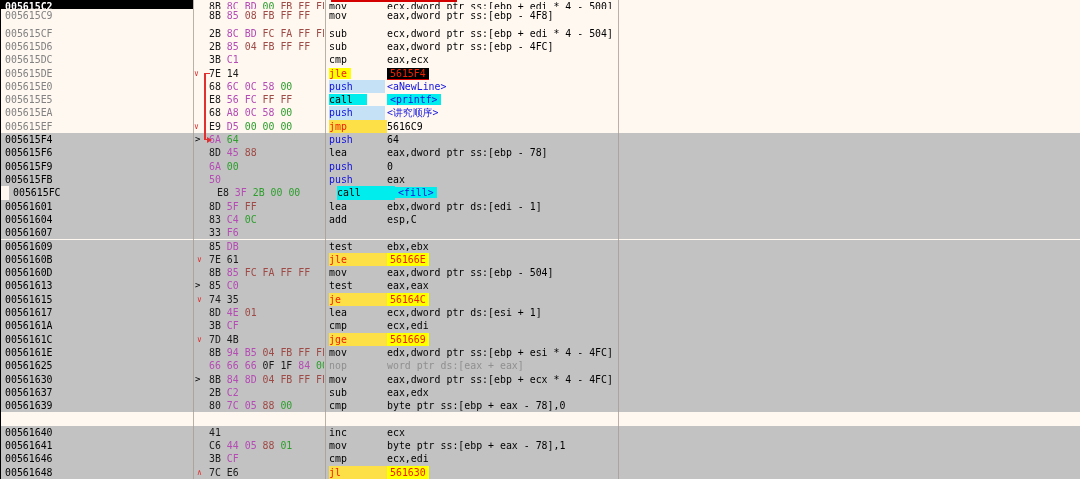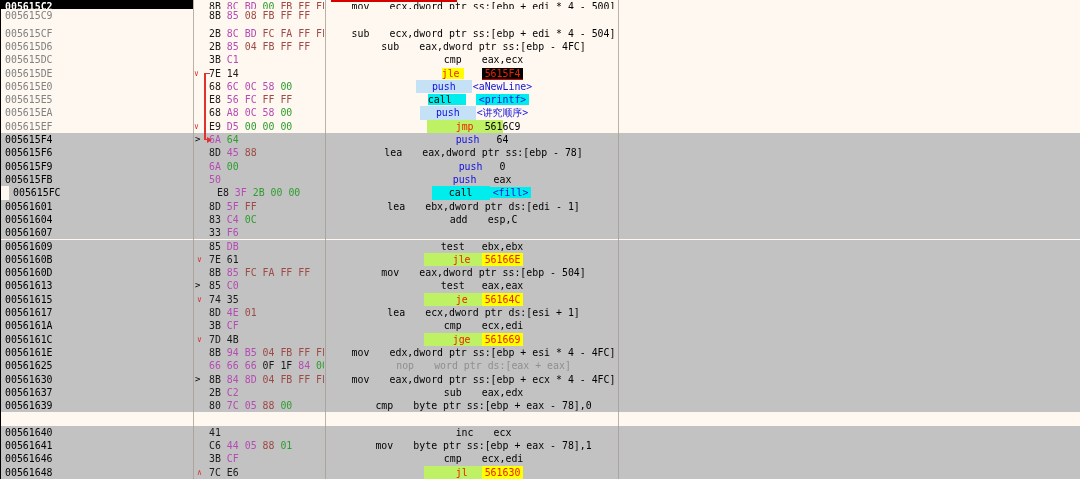--- a/index.html
+++ b/index.html
@@ -13,33 +13,33 @@
   .r-lt{background:#FFF8F0;}
   .r-gy{background:#C2C2C2;}
   .selbar{position:absolute;left:0;top:0;width:192px;height:13.3px;background:#000;}
   .cell{position:absolute;top:0;height:13.3px;line-height:13.5px;overflow:hidden;}
   .addr{left:4px;width:180px;color:#000;}
   .addr-lt{color:#828282;}
   .addr-sel{color:#FFF;font-weight:bold;}
   .mk{left:193px;width:14px;color:#E03030;font-size:8px;line-height:13px;}
   .mk-k{color:#000;font-size:9px;}
   .bytes{left:208px;width:115px;}
-  .dis{left:328px;width:289px;text-align:center;}
+  .dis{left:328px;width:289px;}
   
   .by-k{color:#1a1a1a;} .by-p{color:#B44CB4;} .by-r{color:#9E4A46;} .by-g{color:#2E9E2E;}
   
   .mn{display:inline-block;width:58px;vertical-align:top;}
   .hl-k{color:#000;}
   .hl-gy{color:#8F8F8F;margin-top:20px;}
   .hl-b{color:#1212DD;}
   .hl-bp{color:#1212DD;background:#C4E1F6;display:inline-block;width:56px;}
   .hl-c{color:#000;background:#00EDED;padding-right:14px;}
   .hl-cw{color:#000;background:#00EDED;display:inline-block;width:58px;}
   .hl-y{color:#EE2200;background:#FFFF00;padding-right:4px;}
-  .hl-yw{color:#EE2200;background:#bef264;display:inline-block;width:76px;}
+  .hl-yw{color:#EE2200;background:#fde047;display:inline-block;width:58px;}
   
   .op-k{color:#000;}
   .op-gy{color:#8F8F8F;}
   .op-b{color:#1212DD;}
   .op-bc{color:#1212DD;background:#00EDED;padding:0 3px;}
   .op-y{color:#EE2200;background:#FFFF00;padding:15px 3px;}
   .op-yu{color:#EE2200;background:#000000;padding:0 3px;border-bottom:1.5px solid #D40000;}
   
   .sep{position:absolute;top:0;width:1px;height:479px;background:#A39B90;opacity:.75;}
   
@@ -55,20 +55,21 @@
   <div id="rows">
       <div class="row r-lt" style="top: 0px;">
         <div class="selbar"></div>
         <span class="cell addr addr-sel">005615C2</span>
         <span class="cell bytes"><span class="by-k">8B</span> <span class="by-p">8C</span> <span class="by-p">BD</span> <span class="by-g">00</span> <span class="by-r">FB</span> <span class="by-r">FF</span> <span class="by-r">FF</span></span>
         <span class="cell dis"><span class="mn"><span class="hl-k">mov</span></span><span class="op-k">ecx,dword ptr ss:[ebp + edi * 4 - 500]</span></span>
       </div>
       <div class="row r-lt" style="top: 9px;">
         <span class="cell addr addr-lt">005615C9</span>
         <span class="cell bytes"><span class="by-k">8B</span> <span class="by-p">85</span> <span class="by-r">08</span> <span class="by-r">FB</span> <span class="by-r">FF</span> <span class="by-r">FF</span></span>
+        <span class="cell dis"><span class="mn"><span class="hl-k">mov</span></span><span class="op-k">eax,dword ptr ss:[ebp - 4F8]</span></span>
       </div>
       <div class="row r-lt" style="top: 26.61px;">
         <span class="cell addr addr-lt">005615CF</span>
         <span class="cell bytes"><span class="by-k">2B</span> <span class="by-p">8C</span> <span class="by-p">BD</span> <span class="by-r">FC</span> <span class="by-r">FA</span> <span class="by-r">FF</span> <span class="by-r">FF</span></span>
         <span class="cell dis"><span class="mn"><span class="hl-k">sub</span></span><span class="op-k">ecx,dword ptr ss:[ebp + edi * 4 - 504]</span></span>
       </div>
       <div class="row r-lt" style="top: 39.92px;">
         <span class="cell addr addr-lt">005615D6</span>
         <span class="cell bytes"><span class="by-k">2B</span> <span class="by-p">85</span> <span class="by-r">04</span> <span class="by-r">FB</span> <span class="by-r">FF</span> <span class="by-r">FF</span></span>
         <span class="cell dis"><span class="mn"><span class="hl-k">sub</span></span><span class="op-k">eax,dword ptr ss:[ebp - 4FC]</span></span>

